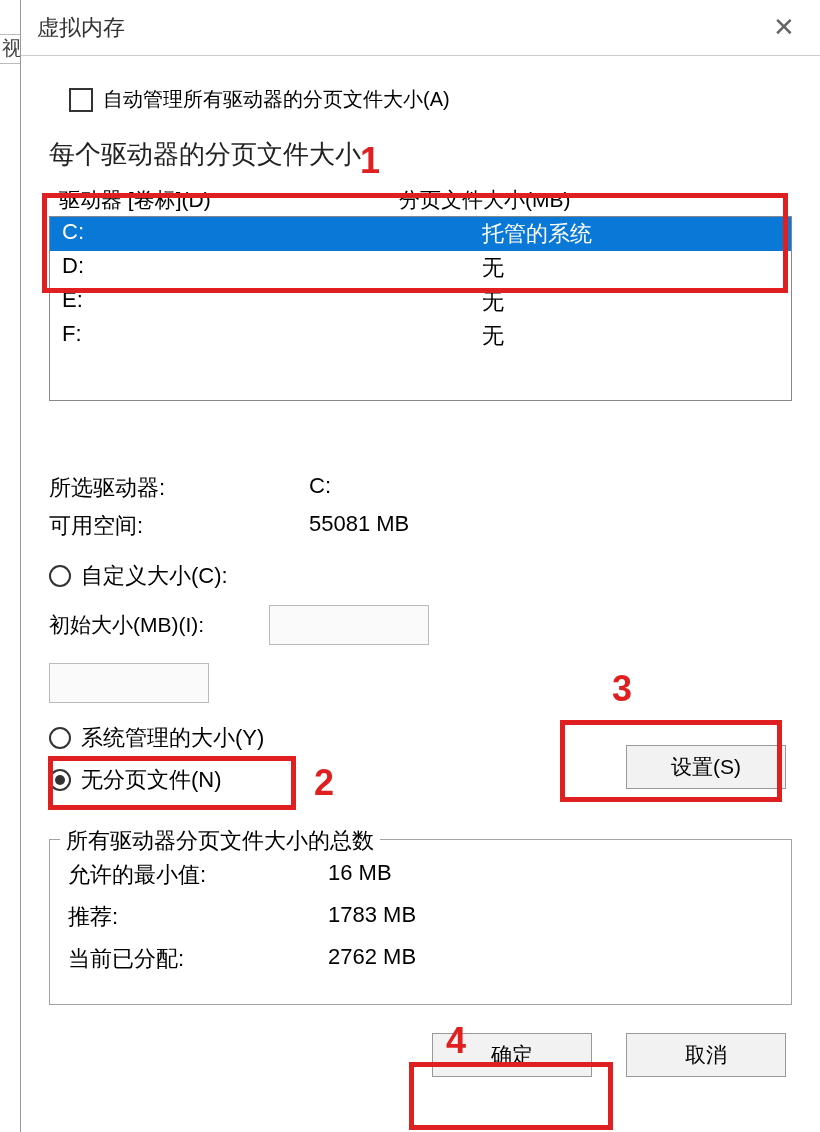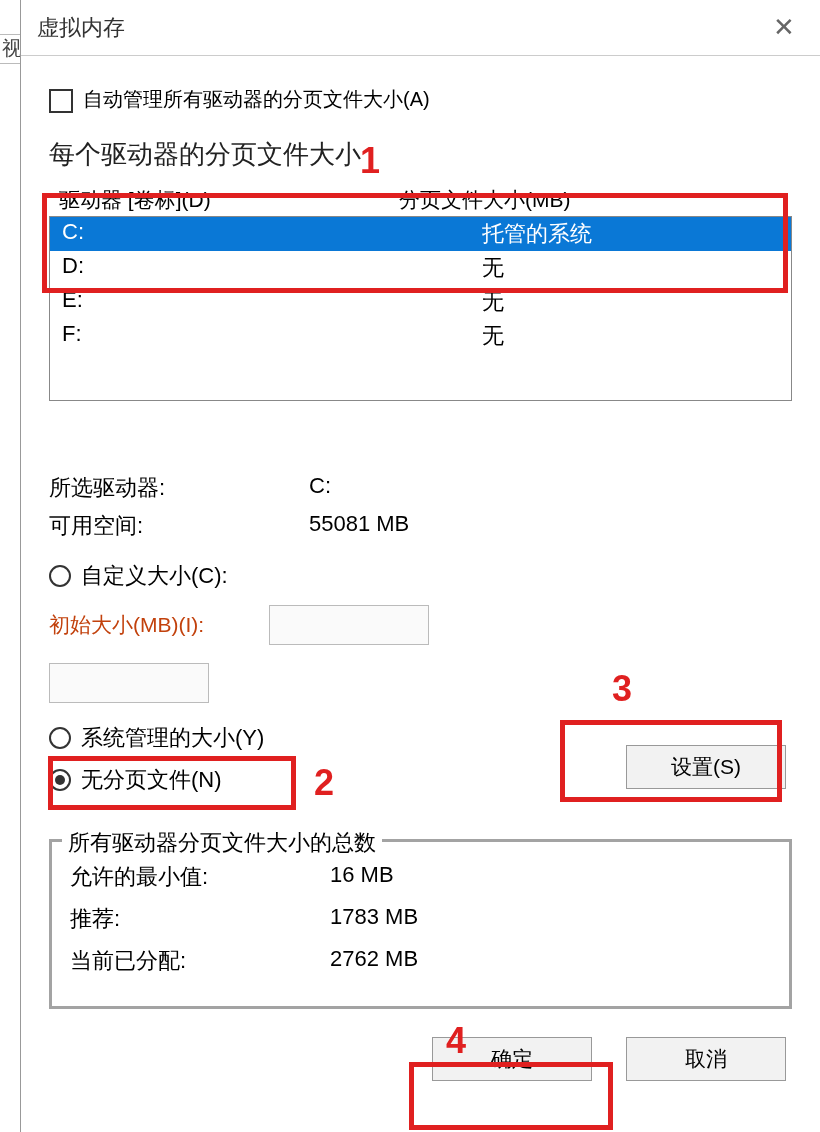--- a/index.html
+++ b/index.html
@@ -39,22 +39,23 @@
   justify-content: center;
   font-size: 26px;
   color: #666;
   cursor: pointer;
 }
 .content {
   padding: 30px 28px 0 28px;
 }
 .checkbox-row {
   display: flex;
-  align-items: flex-end;
+  align-items: center;
   margin-bottom: 24px;
+  margin-left: 20px;
 }
 .checkbox-box {
   width: 24px;
   height: 24px;
   border: 2px solid #333;
   margin-right: 10px;
 }
 .section-label {
   font-size: 26px;
   color: #222;
@@ -121,21 +122,21 @@
   margin-top: 14px;
 }
 .size-input-row {
   display: flex;
   align-items: center;
   margin-bottom: 18px;
 }
 .size-input-row .ilabel {
   flex: 0 0 220px;
   font-size: 21px;
-  color: #c2410c;
+  color: #000000;
 }
 .size-input-row .ibox {
   width: 160px;
   height: 40px;
   border: 1px solid #bbb;
   background: #fafafa;
 }
 .set-button-wrap {
   display: flex;
   justify-content: flex-end;
@@ -149,21 +150,21 @@
   border: 1px solid #999;
   background: #f2f2f2;
   font-size: 21px;
   display: flex;
   align-items: center;
   justify-content: center;
   cursor: pointer;
 }
 .group-box {
   margin-top: 50px;
-  border: 3px solid #a3a3a3;
+  border: 1px solid #a3a3a3;
   padding: 20px 28px 18px 18px;
   position: relative;
 }
 .group-title {
   position: absolute;
   top: -14px;
   left: 10px;
   background: #fff;
   padding: 0 6px;
   font-size: 22px;

